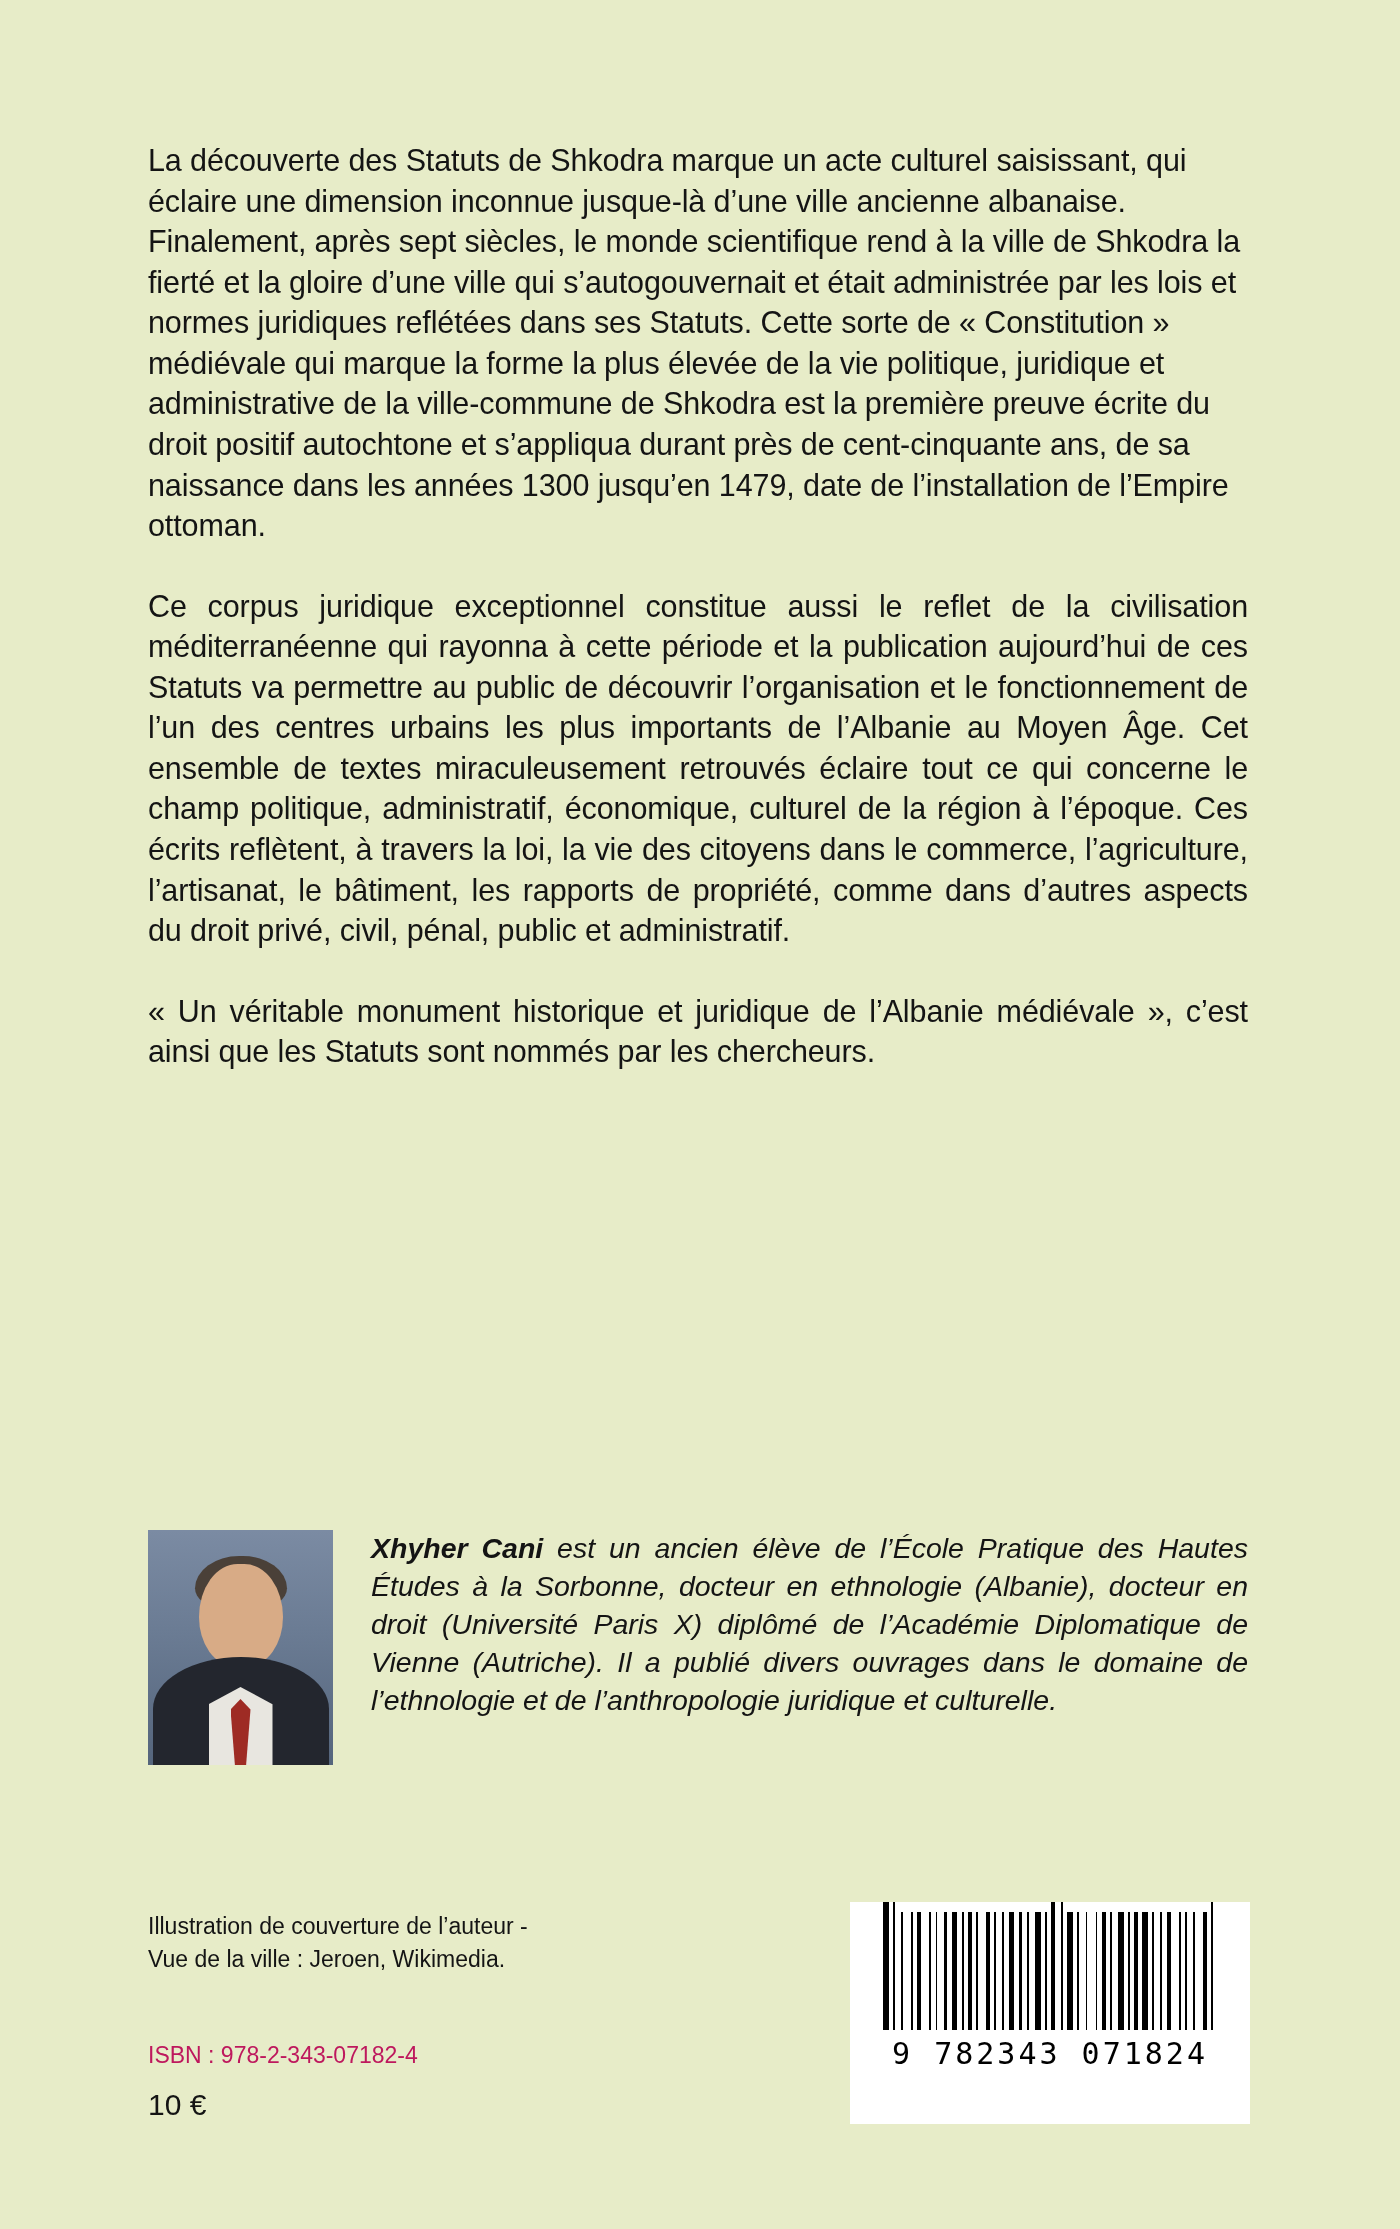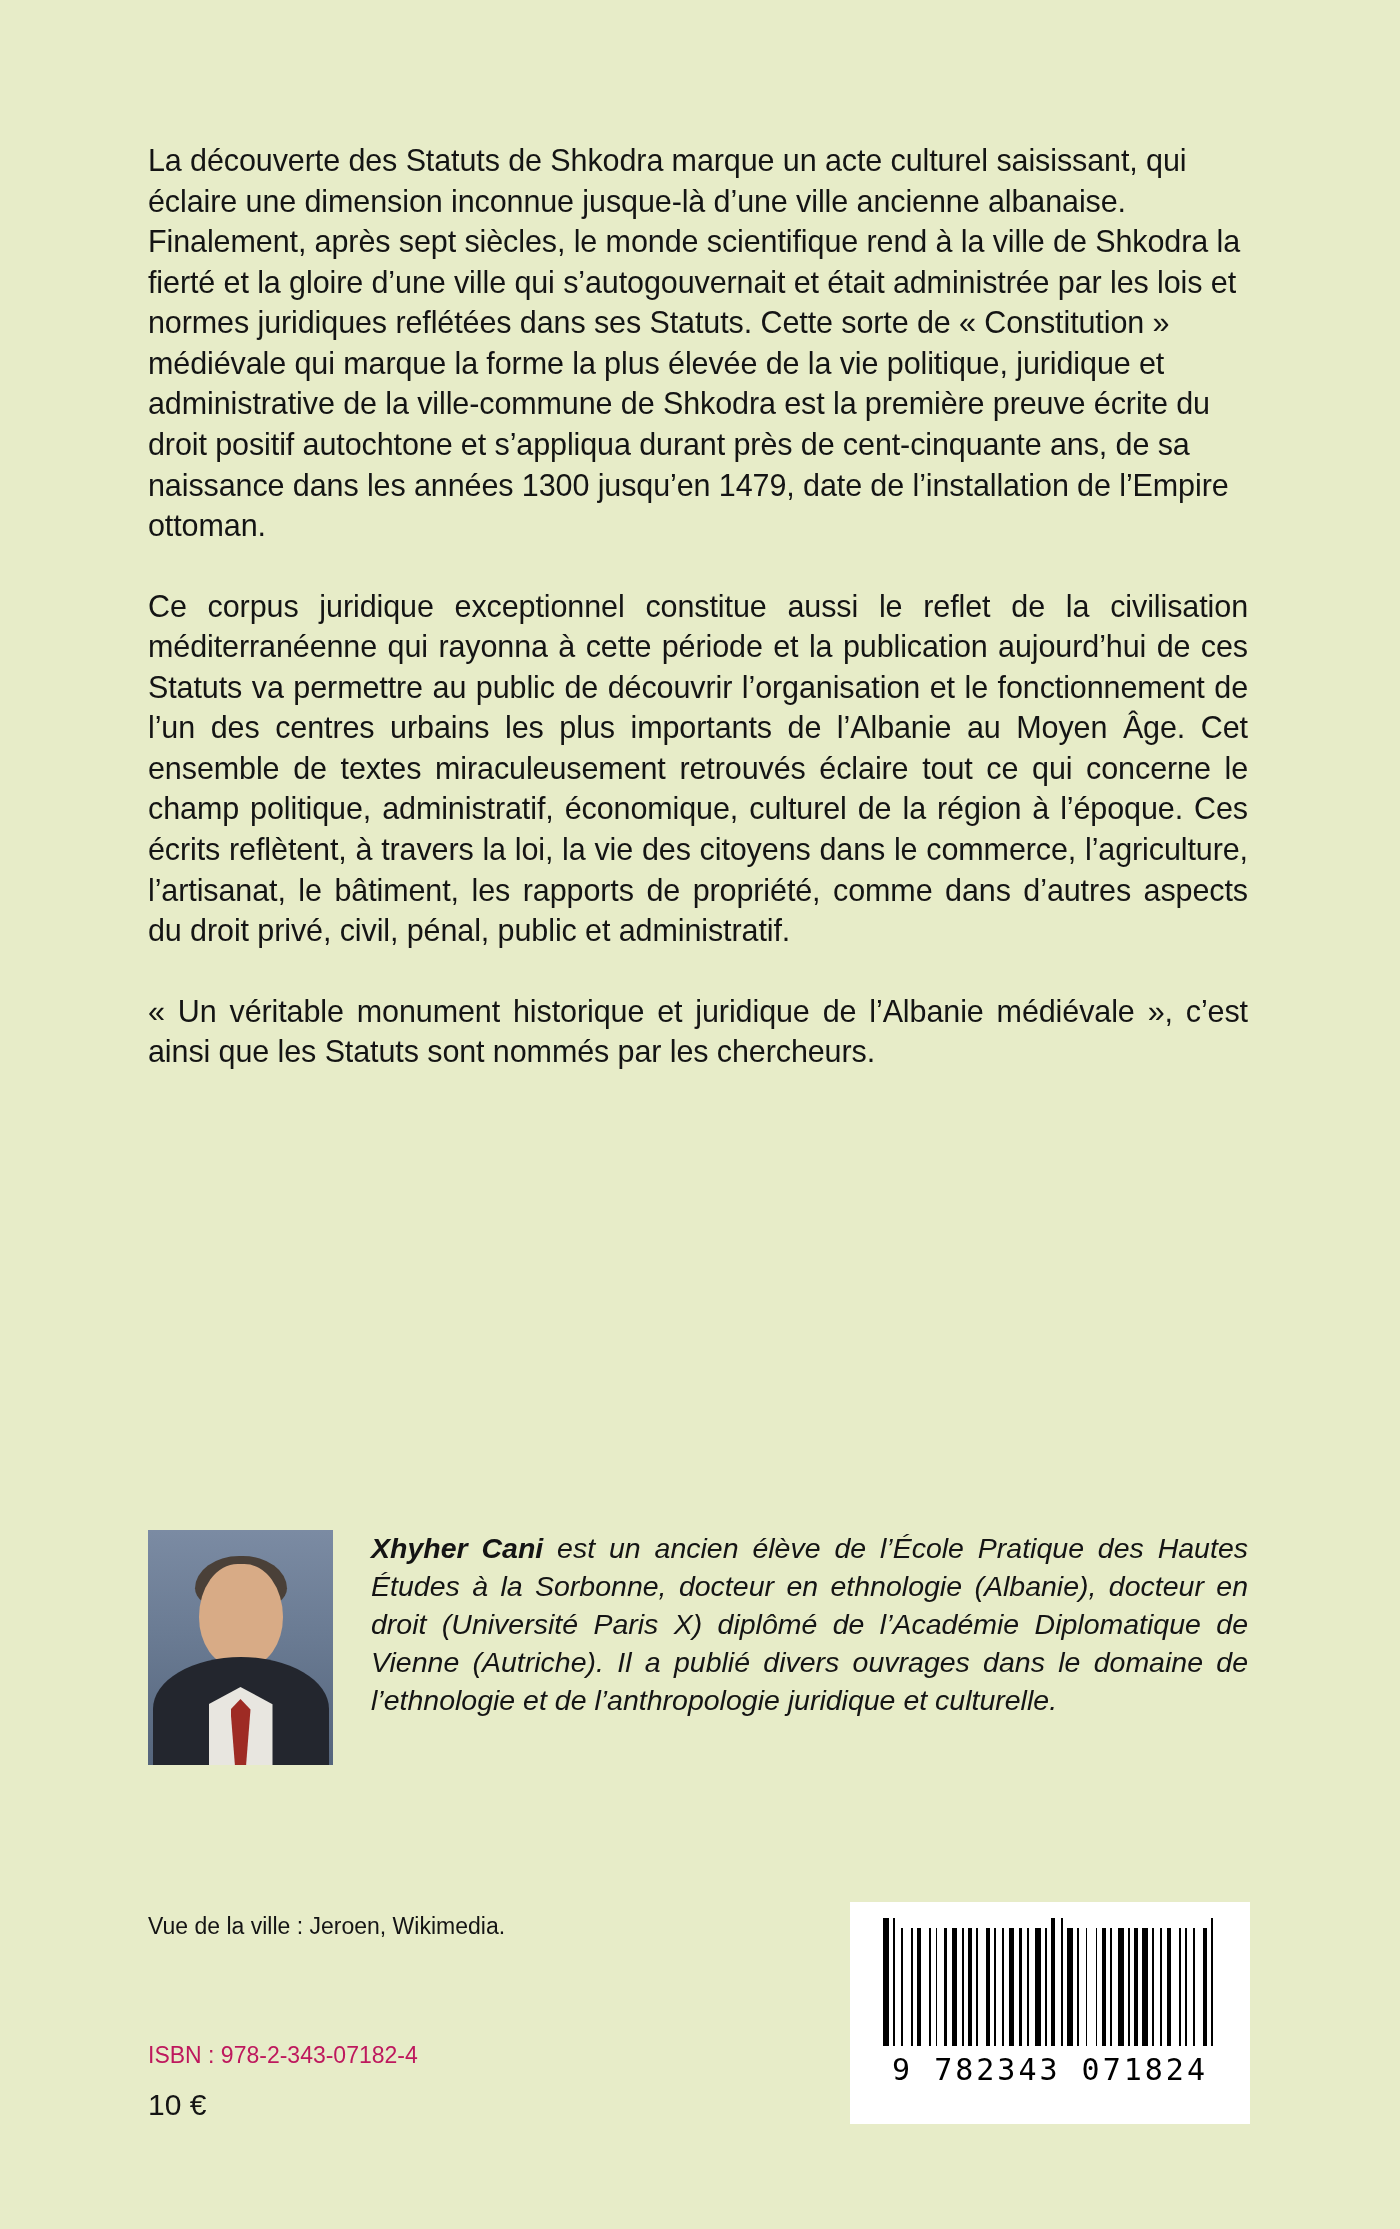--- a/index.html
+++ b/index.html
@@ -168,21 +168,21 @@
     position: absolute;
     right: 8px;
     top: -8px;
     width: 400px;
     height: 222px;
     background: #ffffff;
     display: flex;
     flex-direction: column;
     justify-content: flex-start;
     align-items: center;
-    padding-top: 16px;
+    padding-top: 0;
     box-sizing: border-box;
   }
   .bars {
     width: 350px;
     height: 128px;
     display: flex;
     align-items: flex-end;
     justify-content: space-between;
     padding: 0 8px;
     box-sizing: border-box;
@@ -220,20 +220,21 @@
       <div class="head"></div>
       <div class="body"></div>
       <div class="shirt"></div>
       <div class="tie"></div>
     </div>
     <div class="author-text"><span class="name">Xhyher Cani</span><span> est un ancien élève de l’École Pratique des Hautes Études à la Sorbonne, docteur en ethnologie (Albanie), docteur en droit (Université Paris X) diplômé de l’Académie Diplomatique de Vienne (Autriche). Il a publié divers ouvrages dans le domaine de l’ethnologie et de l’anthropologie juridique et culturelle.</span></div>
   </div>
 
   <div class="footer">
     <div class="credits">
+      <div>Illustration de couverture de l’auteur -</div>
       <div>Vue de la ville : Jeroen, Wikimedia.</div>
     </div>
     <div class="isbn">ISBN : 978-2-343-07182-4</div>
     <div class="price">10 €</div>
 
     <div class="barcode-box">
       <div class="bars">
           <i style="width: 5.7px; background: rgb(0, 0, 0); height: 100%;"></i>
           <i style="width: 1.9px; background: transparent; height: 100%;"></i>
           <i style="width: 1.9px; background: rgb(0, 0, 0); height: 100%;"></i>

